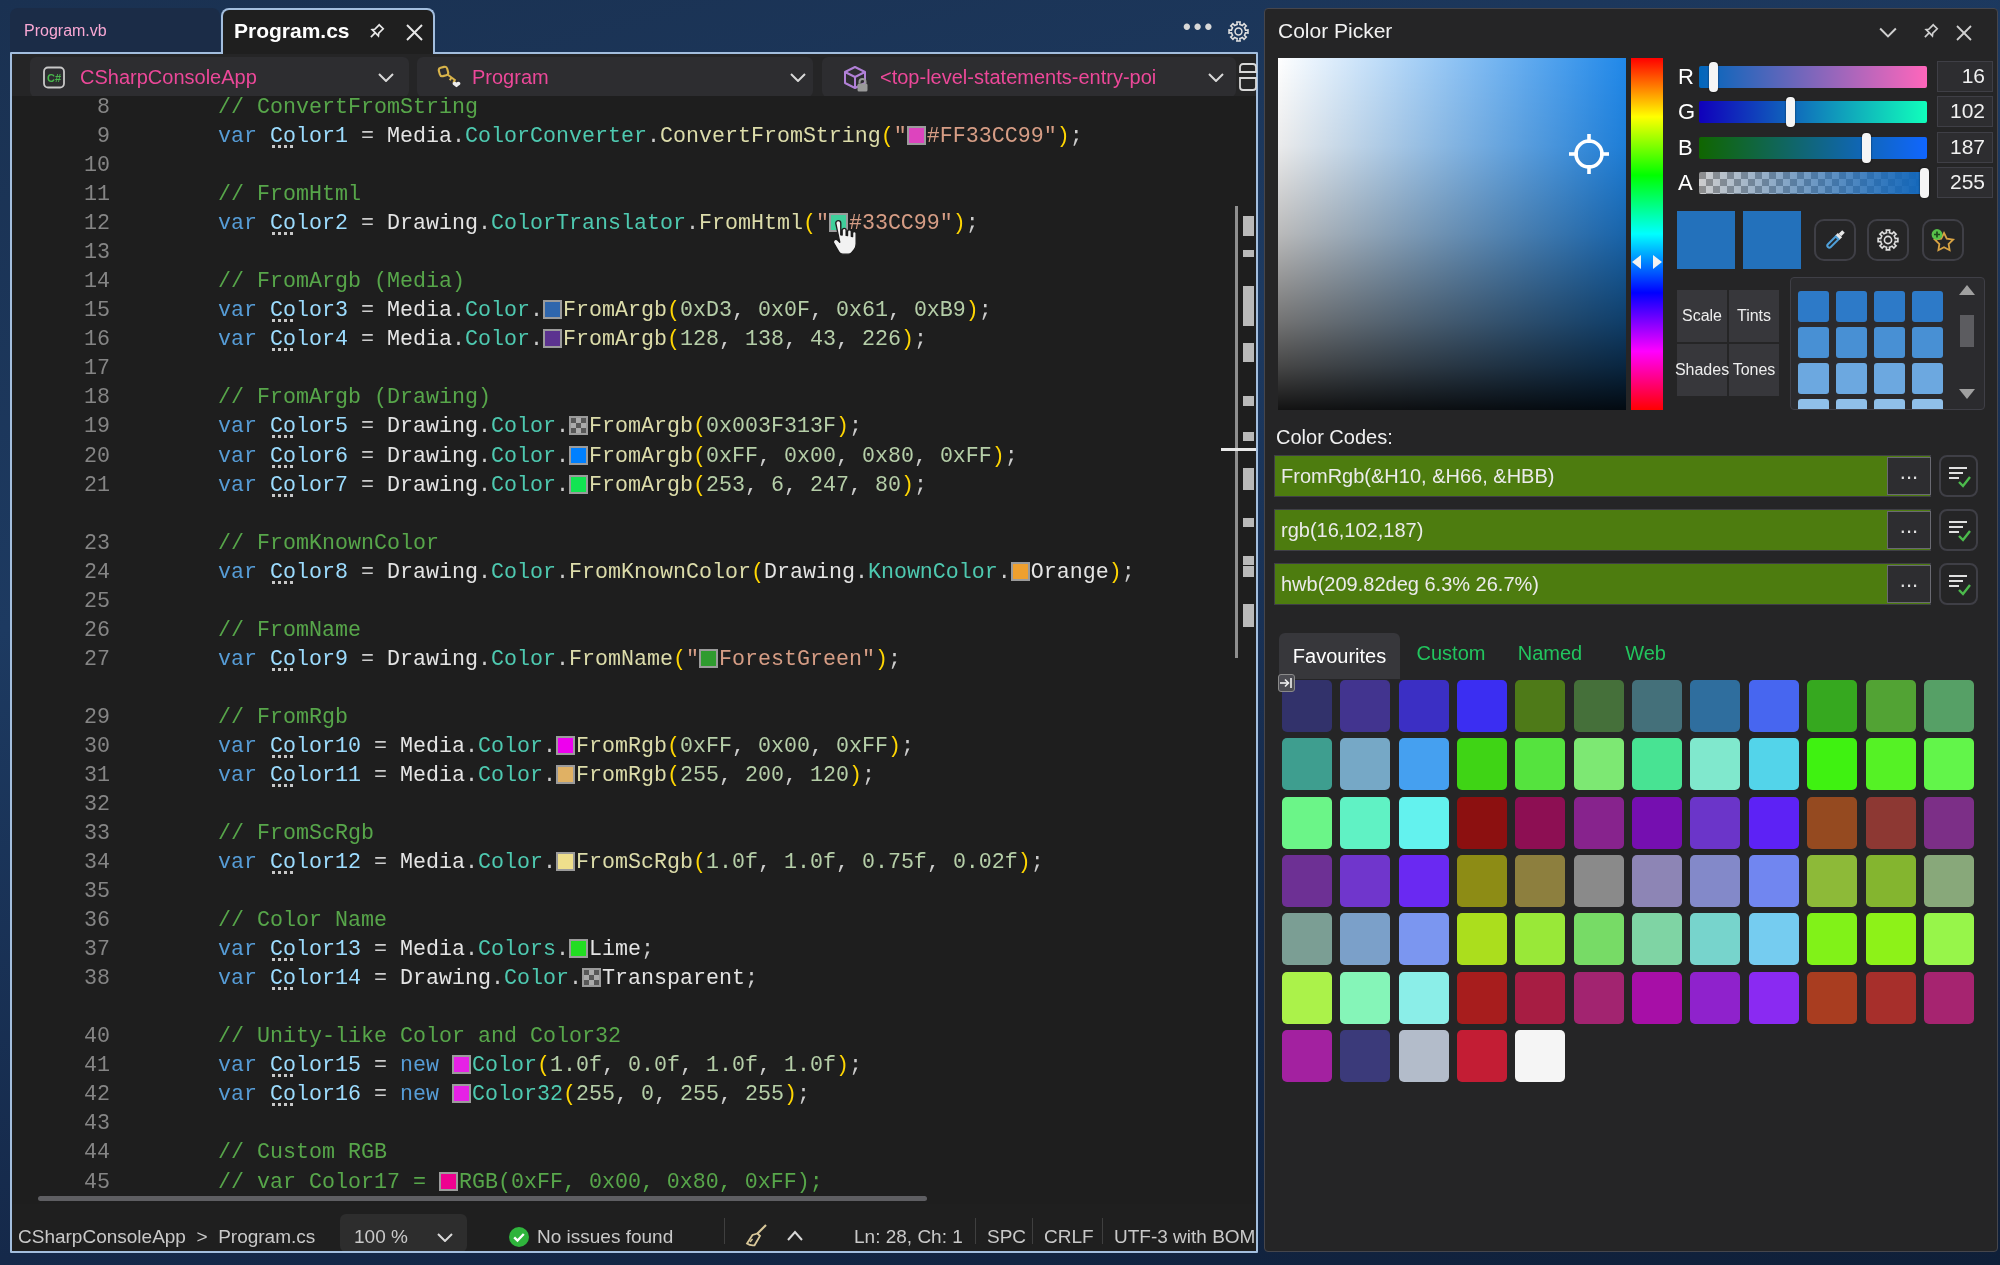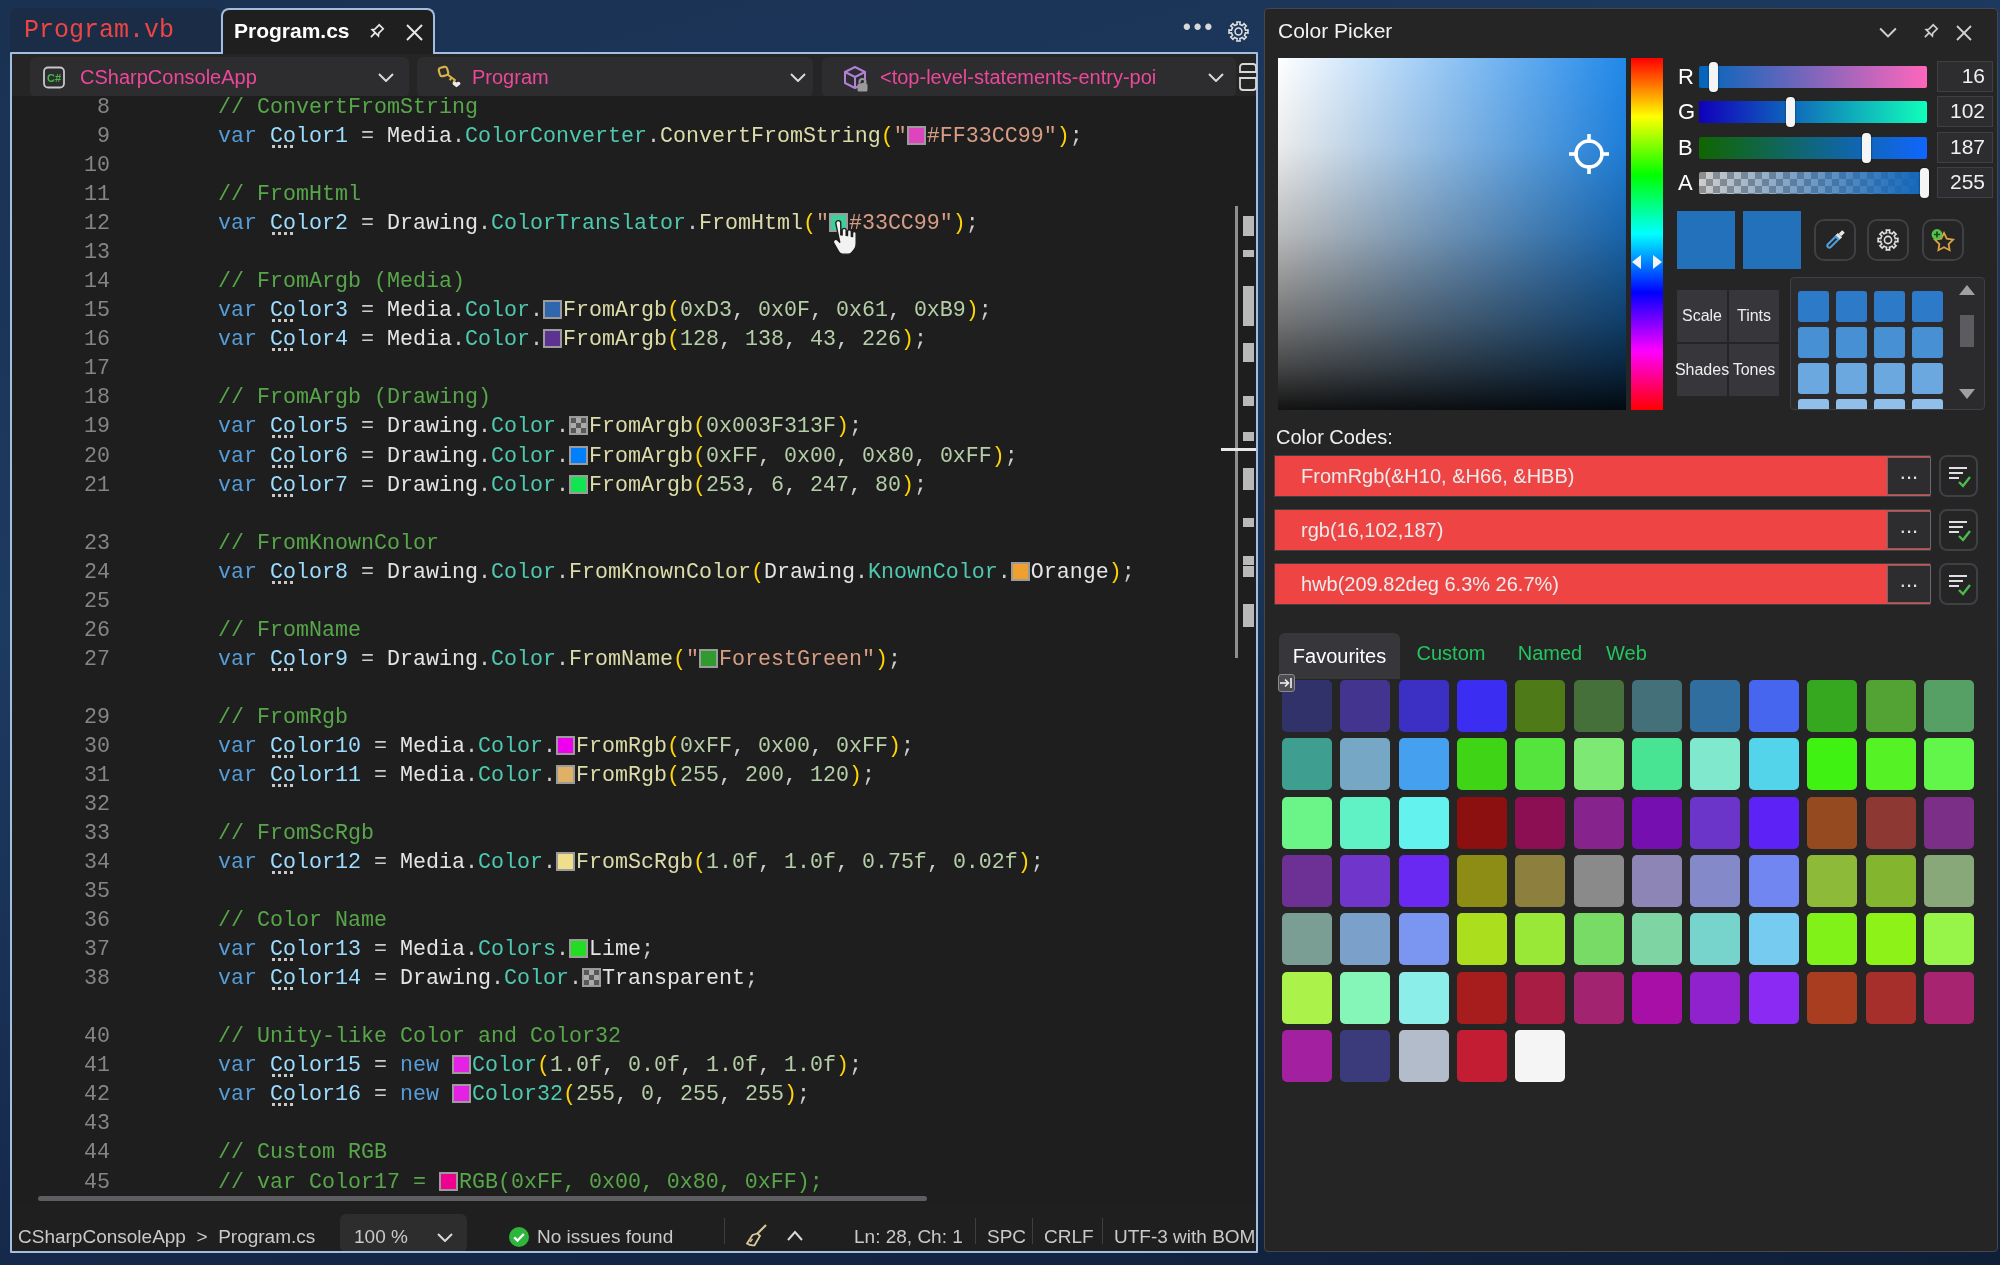--- a/index.html
+++ b/index.html
@@ -1,21 +1,21 @@
 <!DOCTYPE html>
 <html><head><meta charset="utf-8"><style>
 * { margin:0; padding:0; box-sizing:border-box; }
 html,body { width:2000px; height:1265px; overflow:hidden; }
 body { font-family:"Liberation Sans",sans-serif;
   background:linear-gradient(165deg,#1a3151 0%,#1d3a61 35%,#15294a 70%,#0f1f38 100%); }
 .abs { position:absolute; }
 svg { display:block; }
 
 #tabvb { position:absolute; left:10px; top:8px; width:210px; height:44px; background:#1b2c47;
-  border-radius:8px 8px 0 0; color:#ef4444; font-size:25px; line-height:46px; padding-left:14px;font-family:Liberation Mono, monospace; }
+  border-radius:8px 8px 0 0; color:#f9a8d4; font-size:16px; line-height:46px; padding-left:14px; }
 #tabcs { position:absolute; left:221px; top:8px; width:214px; height:46px; background:#1f1f1f;
   border:2px solid #a3bede; border-bottom:none; border-radius:8px 8px 0 0; z-index:5; }
 #tabcs .t { position:absolute; left:11px; top:9px; color:#fff; font-size:21px; font-weight:bold; }
 #dots3 { position:absolute; left:1183px; top:14px; color:#d8d8d8; font-size:22px; letter-spacing:3px; font-weight:bold; }
 
 #frame { position:absolute; left:10px; top:52px; width:1248px; height:1201px;
   border:2px solid #a3bede; background:#1e1e1e; border-radius:1px; }
 #nav { position:absolute; left:0; top:0; width:1244px; height:44px; background:#252526; }
 .dd { position:absolute; top:3px; height:40px; background:#2d2d30; border-radius:6px; }
 .dd .txt { position:absolute; top:7px; color:#ec4899; font-size:20px; white-space:nowrap; overflow:hidden; line-height:26px; }
@@ -64,22 +64,22 @@
 .vbox { position:absolute; left:672px; width:56px; height:31px; background:#2d2d30; border:1px solid #3f3f46;
   font-size:21px; color:#f0f0f0; text-align:right; padding:2px 7px 0 0; }
 .csw { position:absolute; top:202px; width:58px; height:58px; background:#2371bb; }
 .pbtn { position:absolute; top:210px; width:42px; height:42px; border:2px solid #3f3f46; border-radius:10px; background:#252526; }
 #stst div { position:absolute; width:50px; height:52px; background:#37373b; color:#ededed; font-size:16px;
   display:flex; align-items:center; justify-content:center; }
 #shpanel { position:absolute; left:525px; top:268px; width:195px; height:133px; background:#2b2b2e; border:1px solid #3f3f46; border-radius:4px; overflow:hidden; }
 .bsw { position:absolute; width:31px; height:31px; border-radius:3px; }
 #shsb { position:absolute; left:692px; top:270px; width:20px; height:129px; }
 #cclabel { position:absolute; left:11px; top:417px; font-size:20px; color:#f0f0f0; }
-.cin { position:absolute; left:9px; width:657px; height:42px; background:#ef4444; border:1px solid #3f3f46;
-  font-size:20px; color:#ebebeb; line-height:40px; padding-left:26px; }
+.cin { position:absolute; left:9px; width:657px; height:42px; background:#4d7c0f; border:1px solid #3f3f46;
+  font-size:20px; color:#ebebeb; line-height:40px; padding-left:6px; }
 .dotbtn { position:absolute; left:612px; top:1px; width:44px; height:38px; border:1px solid #6a6a72;
   background:#2d2d30; color:#e0e0e0; text-align:center; font-size:22px; line-height:28px; }
 .ckbtn { position:absolute; left:674px; width:39px; height:42px; border:2px solid #3f3f46; border-radius:8px; background:#252526; }
 .tab { position:absolute; top:633px; font-size:20px; color:#22c55e; }
 #tabfav { position:absolute; left:14px; top:624px; width:121px; height:46px; background:#37373b;
   border-radius:6px 6px 0 0; color:#fff; font-size:20px; text-align:center; line-height:46px; }
 .fsw { position:absolute; width:50px; height:52px; border-radius:5px; }
 #cornericon { position:absolute; left:13px; top:665px; width:17px; height:18px; background:#4c4c52;
   border:1px solid #8a8a8a; border-radius:3px; z-index:3; }
 </style></head>
@@ -376,21 +376,21 @@
         <line x1="4" y1="6" x2="22" y2="6"></line>
         <line x1="4" y1="11" x2="18" y2="11"></line>
         <line x1="4" y1="16" x2="14" y2="16"></line>
       </g>
     <path d="M14 20 L18 24 L25 15" fill="none" stroke="#4cbb4c" stroke-width="2.4"></path>
   </svg>
 
   <div id="tabfav">Favourites</div>
   <div class="tab" style="left:140px;width:92px;text-align:center">Custom</div>
   <div class="tab" style="left:241px;width:88px;text-align:center">Named</div>
-  <div class="tab" style="left:341px;width:60px;text-align:left">Web</div>
+  <div class="tab" style="left:341px;width:60px;text-align:right">Web</div>
   <div id="cornericon">
     <svg width="15" height="16" viewBox="0 0 15 16">
         <g stroke="#f0f0f0" stroke-width="1.6">
           <line x1="1" y1="8" x2="9" y2="8"></line>
           <path d="M6 4.5 L9.5 8 L6 11.5" fill="none"></path>
           <line x1="12" y1="3" x2="12" y2="13"></line>
         </g>
       </svg>
   </div>
 </div>

